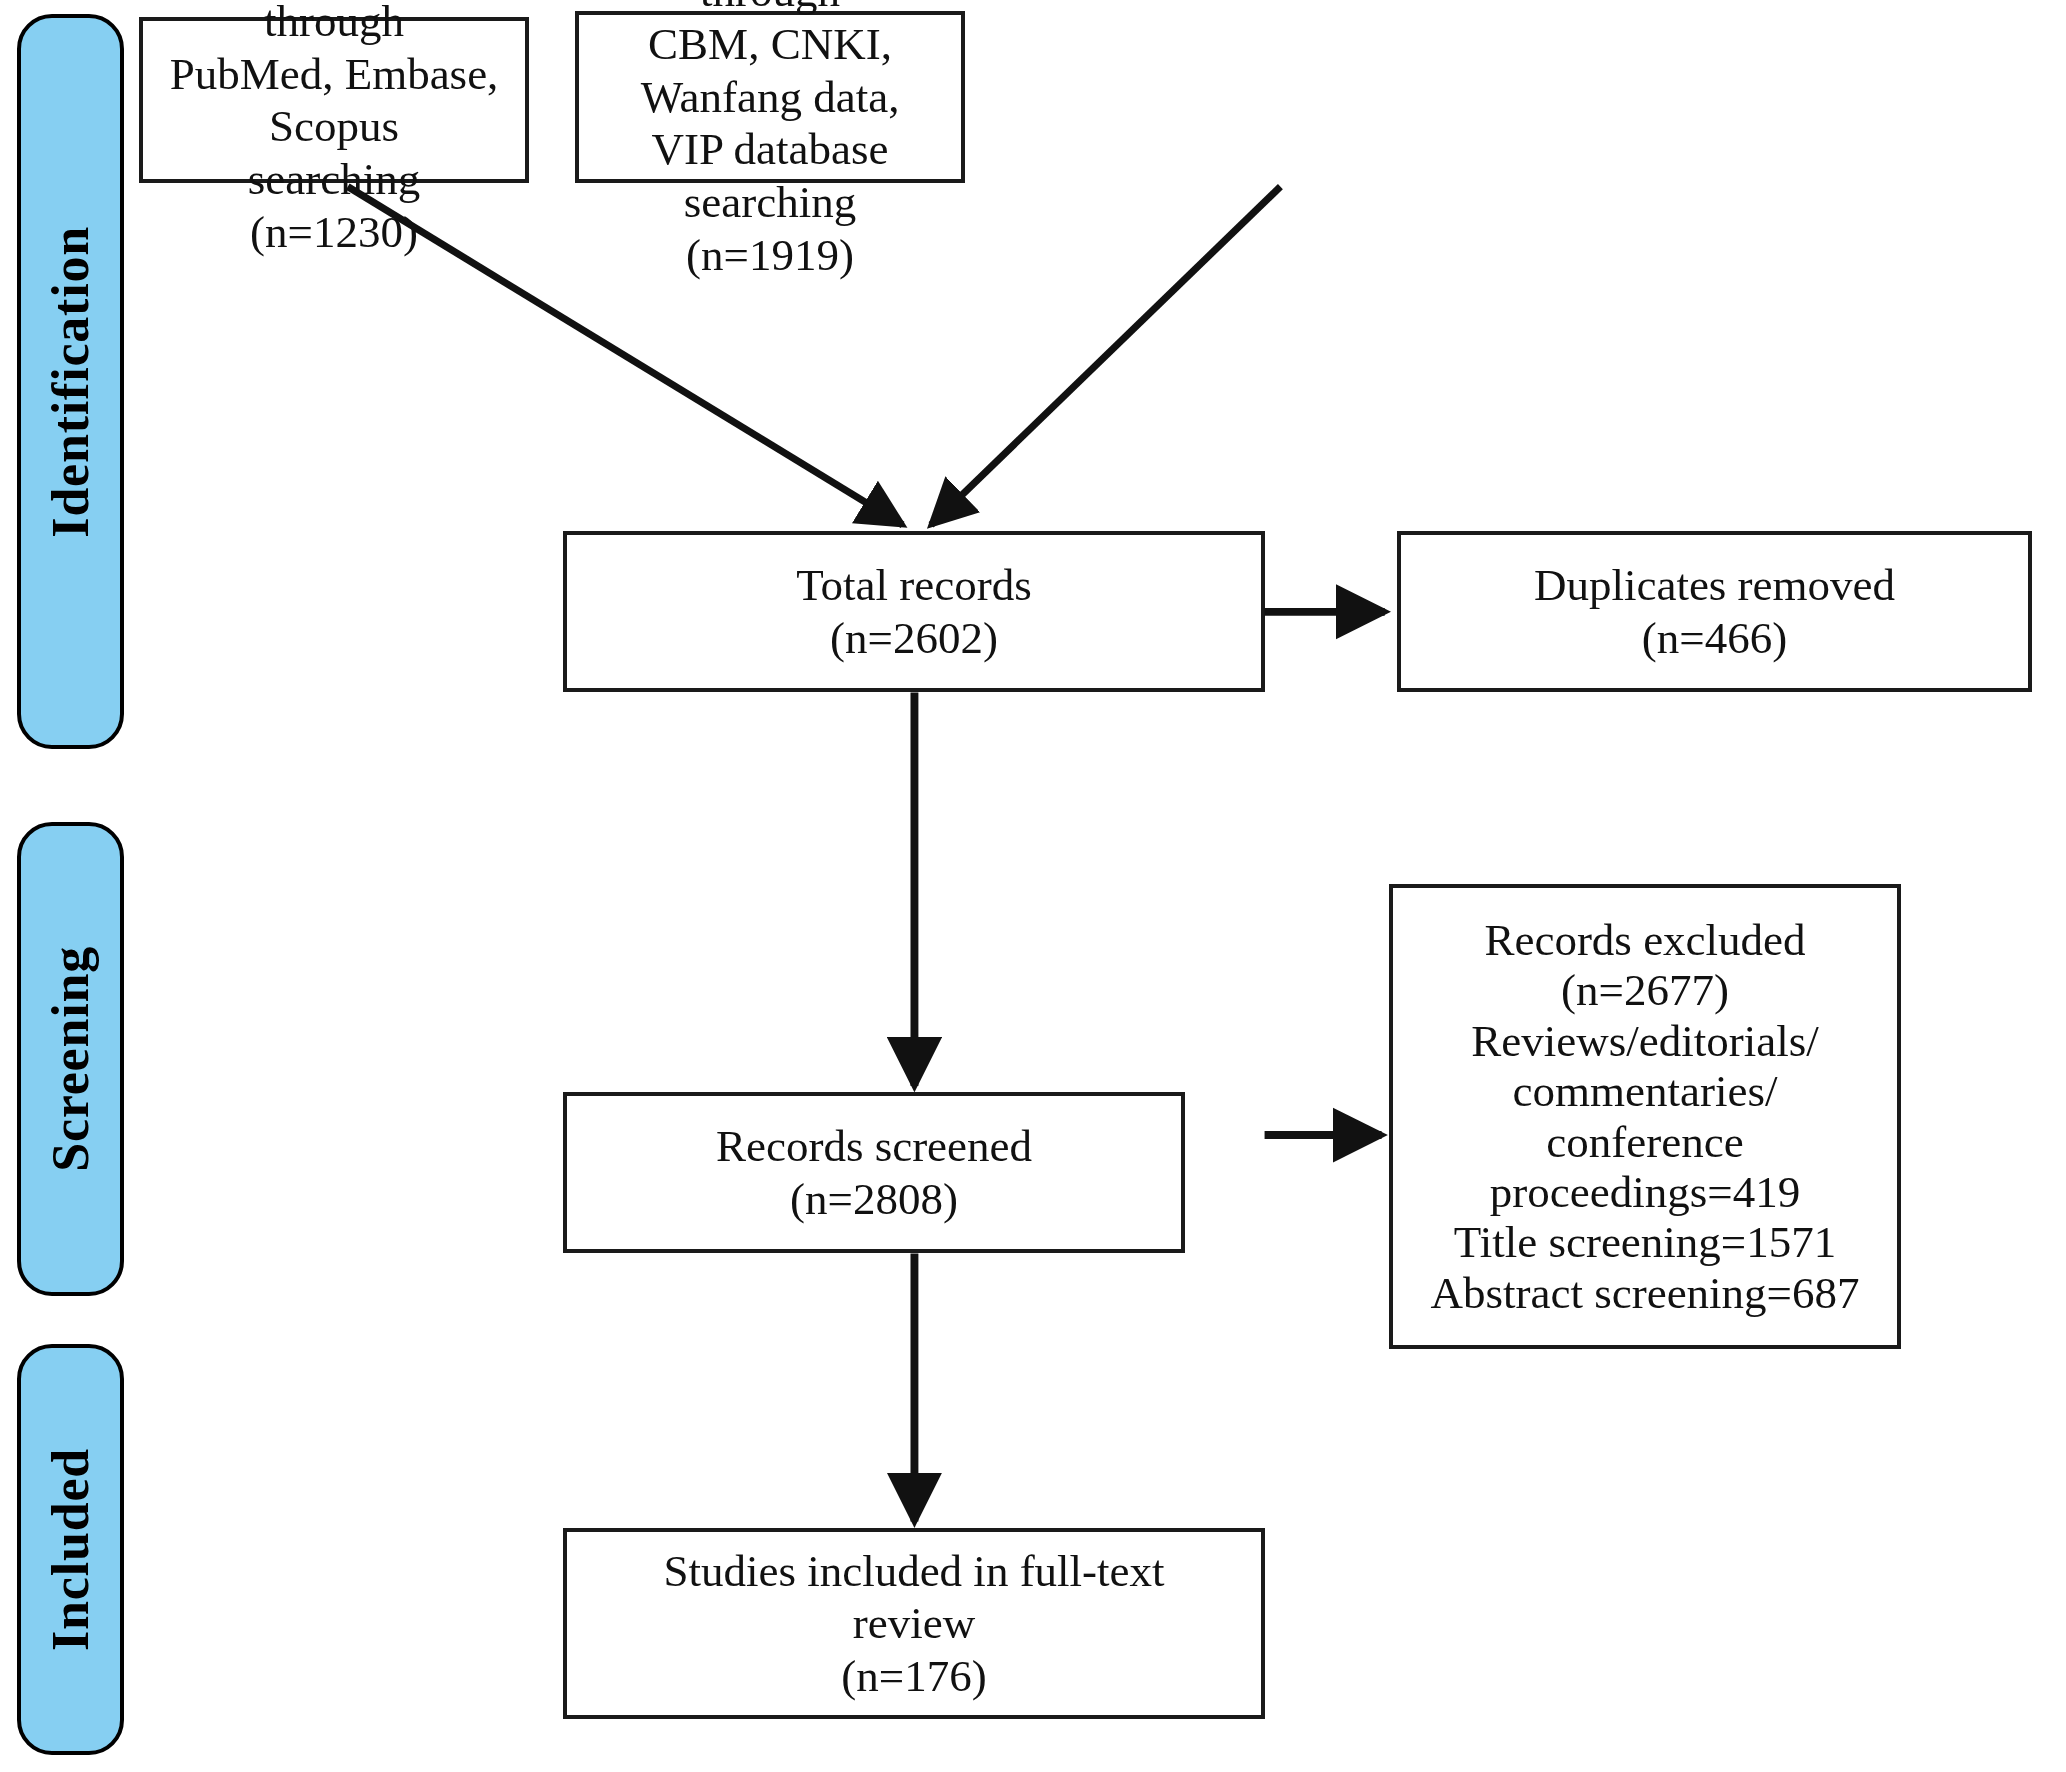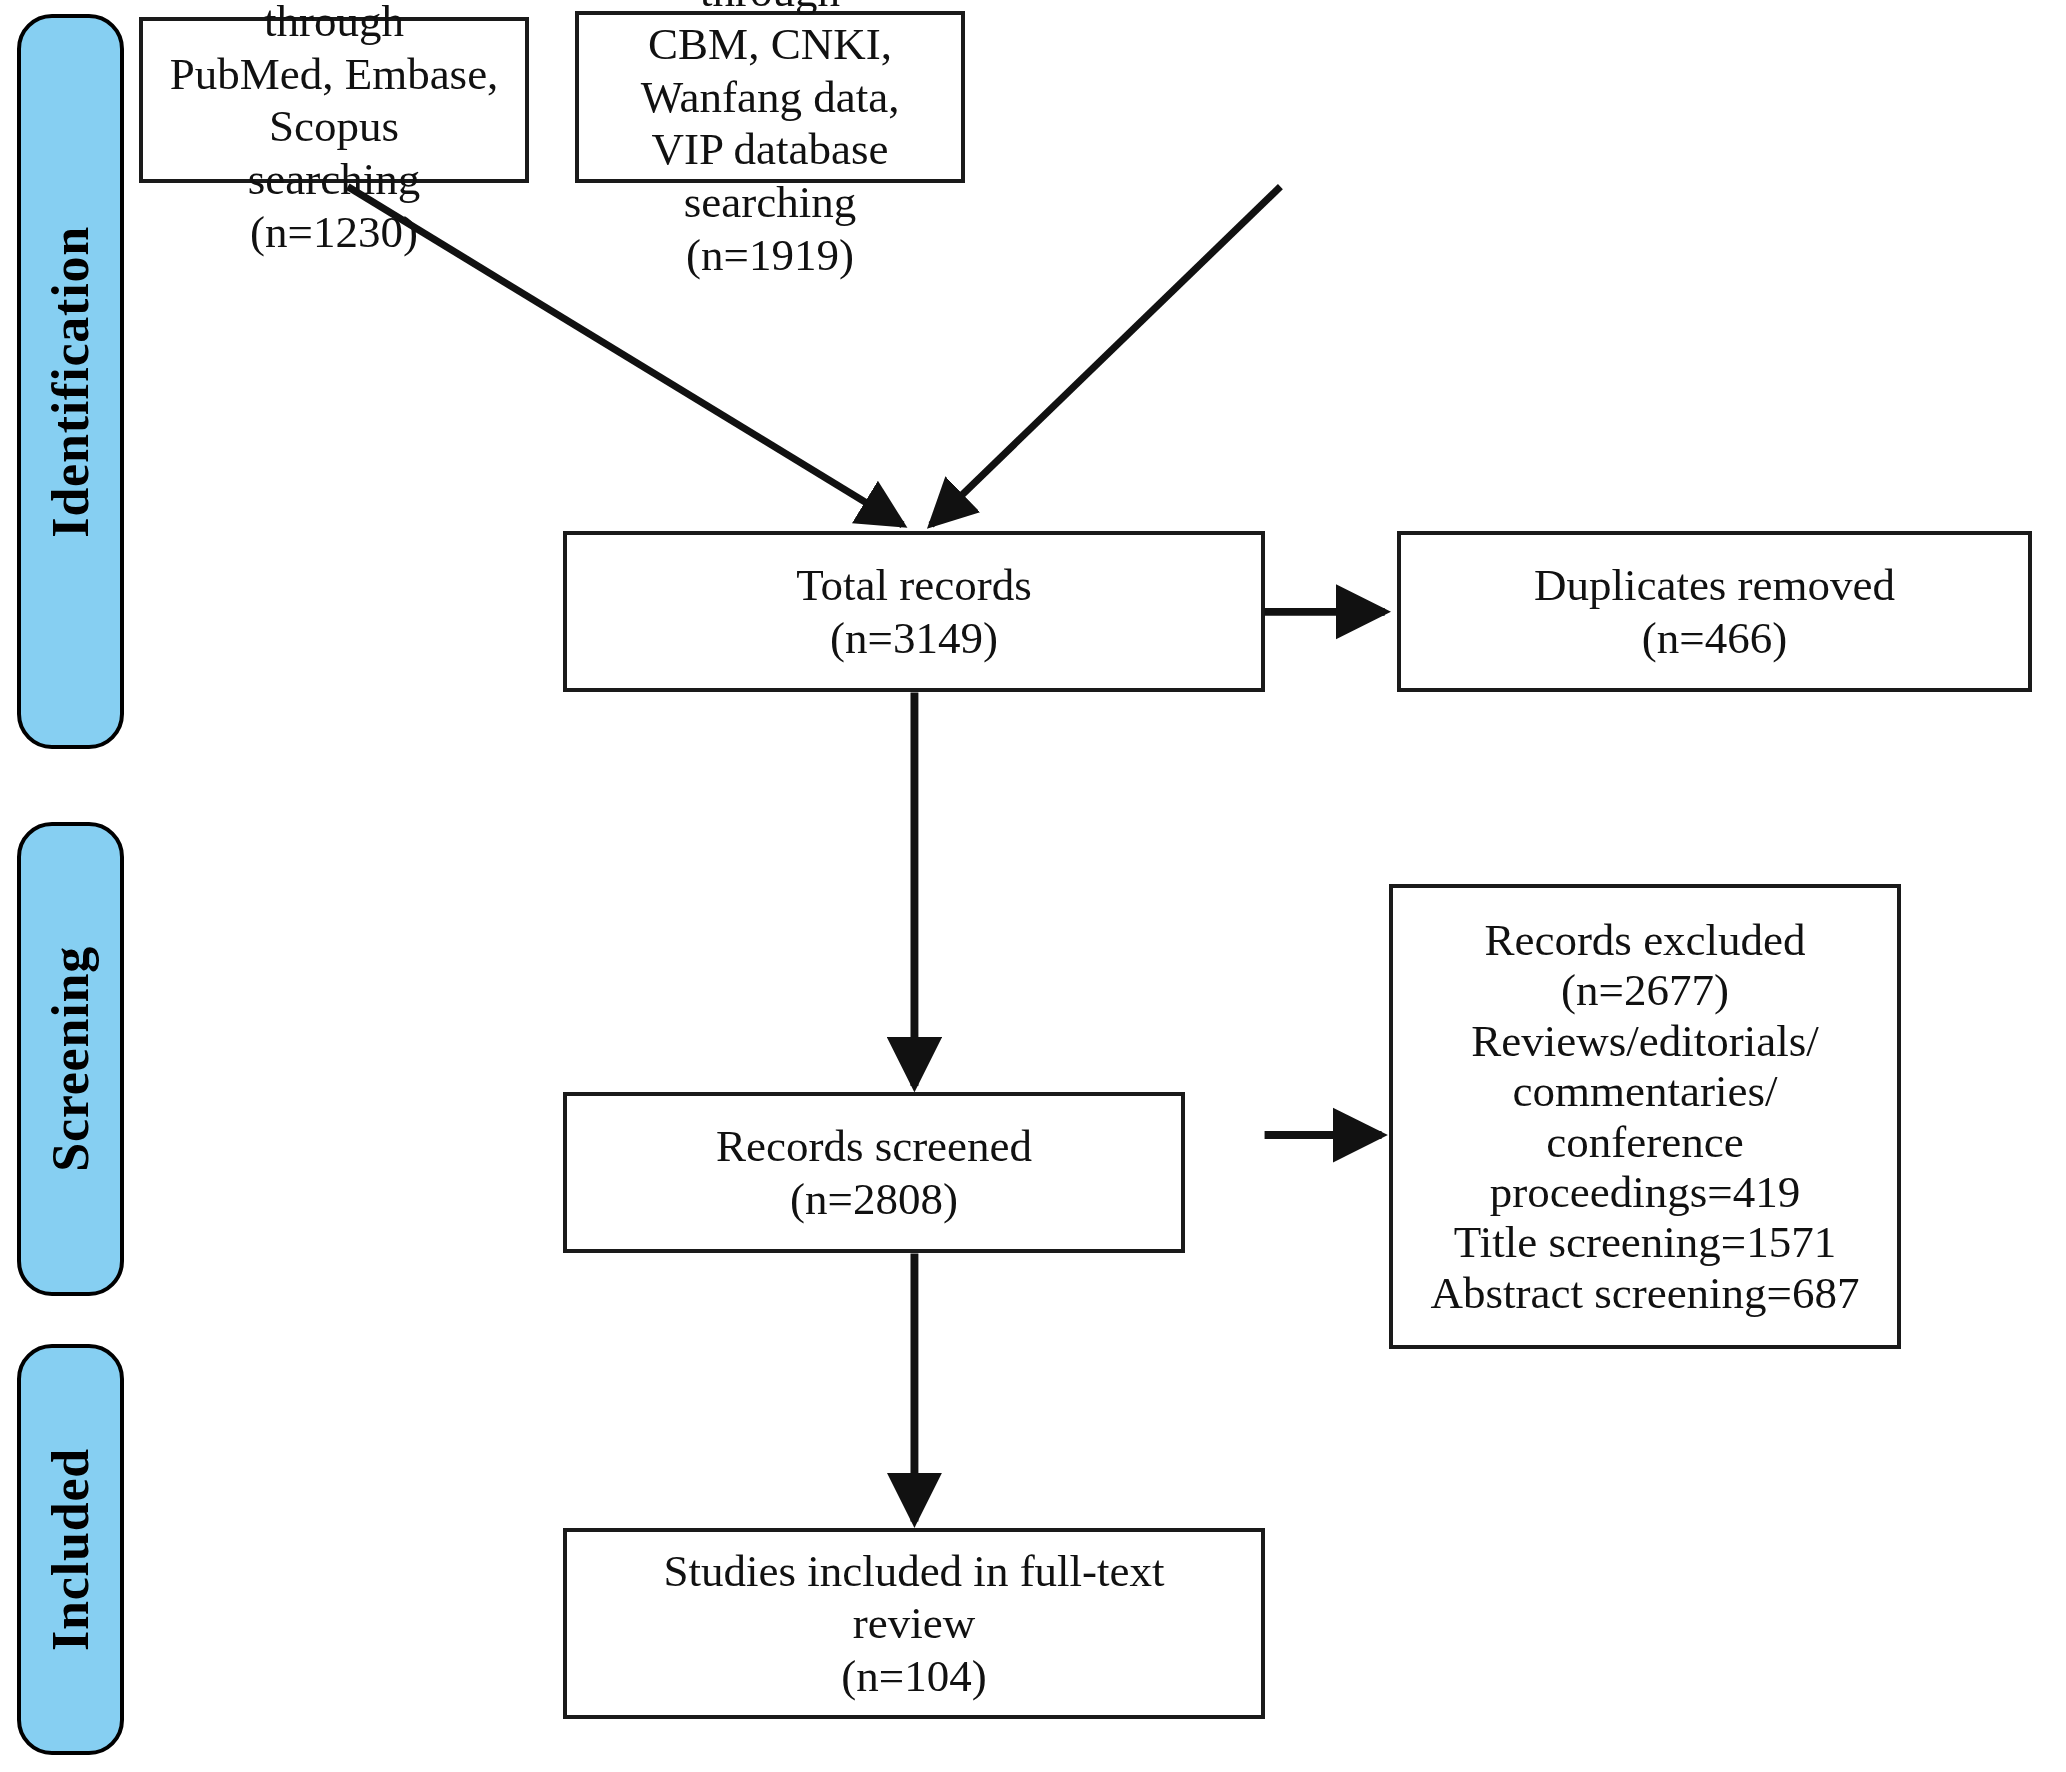--- a/index.html
+++ b/index.html
@@ -98,21 +98,21 @@
 
   <div class="flow-box" style="left:575px; top:11px; width:390px; height:172px;">
     <span class="box-text">Records identified through
 CBM, CNKI, Wanfang data,
 VIP database searching
 (n=1919)</span>
   </div>
 
   <div class="flow-box" style="left:563px; top:531px; width:702px; height:161px;">
     <span class="box-text">Total records
-(n=3149)</span>
+(n=2602)</span>
   </div>
 
   <div class="flow-box" style="left:1397px; top:531px; width:635px; height:161px;">
     <span class="box-text">Duplicates removed
 (n=466)</span>
   </div>
 
   <div class="flow-box" style="left:563px; top:1092px; width:622px; height:161px;">
     <span class="box-text">Records screened
 (n=2808)</span>
@@ -124,21 +124,21 @@
 Reviews/editorials/
 commentaries/
 conference proceedings=419
 Title screening=1571
 Abstract screening=687</span>
   </div>
 
   <div class="flow-box" style="left:563px; top:1528px; width:702px; height:191px;">
     <span class="box-text">Studies included in full-text
 review
-(n=104)</span>
+(n=176)</span>
   </div>
 
   <svg id="connectors" viewBox="0 0 2614 2243" xmlns="http://www.w3.org/2000/svg">
     <defs>
       <marker id="arrowhead" markerWidth="7" markerHeight="7" refX="6.2" refY="3.5" orient="auto" markerUnits="strokeWidth">
         <path d="M0,0 L7,3.5 L0,7 z" fill="#111111"></path>
       </marker>
     </defs>
 
     <line x1="440" y1="236" x2="1142" y2="664" stroke="#111111" stroke-width="9" marker-end="url(#arrowhead)"></line>

